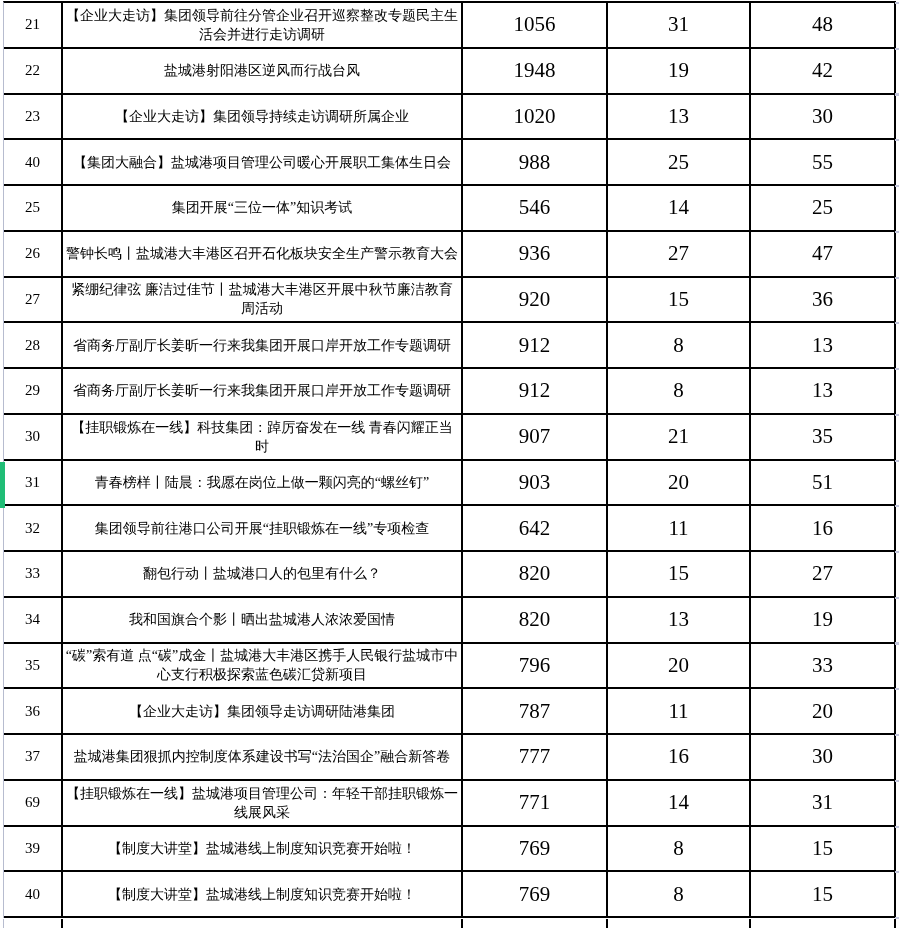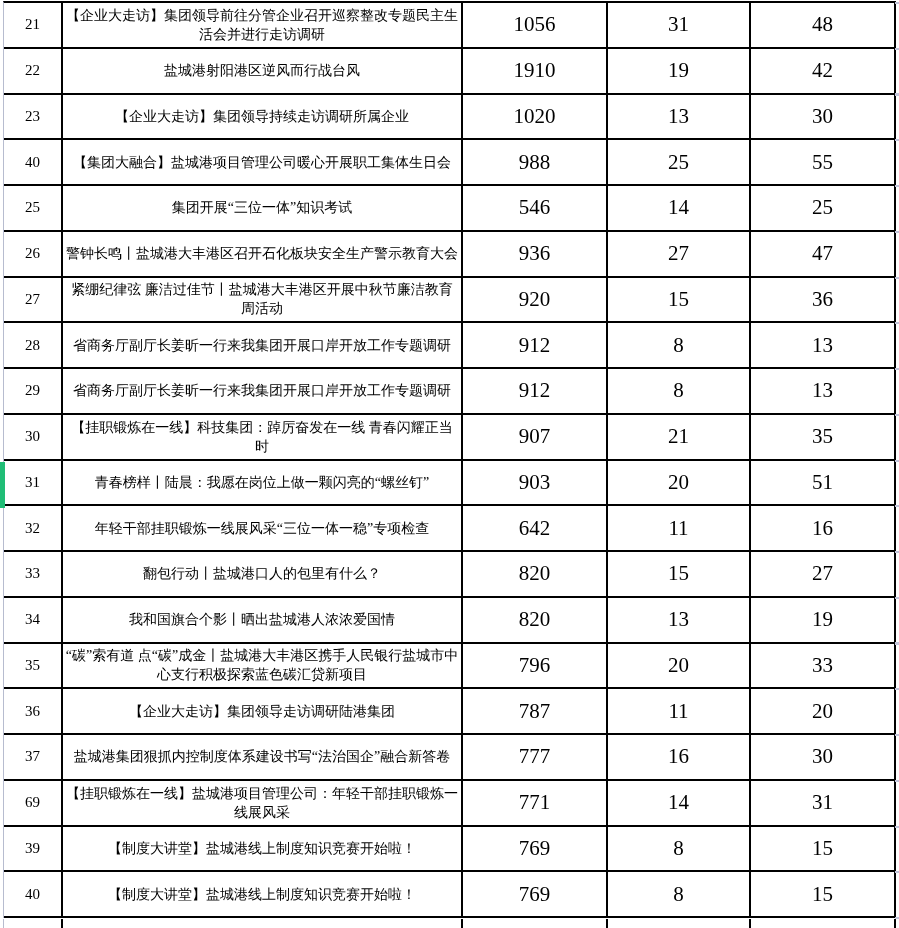--- a/index.html
+++ b/index.html
@@ -64,21 +64,21 @@
       <div class="cell num">21</div>
       <div class="cell title">【企业大走访】集团领导前往分管企业召开巡察整改专题民主生活会并进行走访调研</div>
       <div class="cell val">1056</div>
       <div class="cell val">31</div>
       <div class="cell val">48</div>
     </div>
 
     <div class="row">
       <div class="cell num">22</div>
       <div class="cell title">盐城港射阳港区逆风而行战台风</div>
-      <div class="cell val">1910</div>
+      <div class="cell val">1948</div>
       <div class="cell val">19</div>
       <div class="cell val">42</div>
     </div>
 
     <div class="row">
       <div class="cell num">23</div>
       <div class="cell title">【企业大走访】集团领导持续走访调研所属企业</div>
       <div class="cell val">1020</div>
       <div class="cell val">13</div>
       <div class="cell val">30</div>
@@ -143,21 +143,21 @@
     <div class="row">
       <div class="cell num">31</div>
       <div class="cell title">青春榜样丨陆晨：我愿在岗位上做一颗闪亮的“螺丝钉”</div>
       <div class="cell val">903</div>
       <div class="cell val">20</div>
       <div class="cell val">51</div>
     </div>
 
     <div class="row">
       <div class="cell num">32</div>
-      <div class="cell title">年轻干部挂职锻炼一线展风采“三位一体一稳”专项检查</div>
+      <div class="cell title">集团领导前往港口公司开展“挂职锻炼在一线”专项检查</div>
       <div class="cell val">642</div>
       <div class="cell val">11</div>
       <div class="cell val">16</div>
     </div>
 
     <div class="row">
       <div class="cell num">33</div>
       <div class="cell title">翻包行动丨盐城港口人的包里有什么？</div>
       <div class="cell val">820</div>
       <div class="cell val">15</div>

